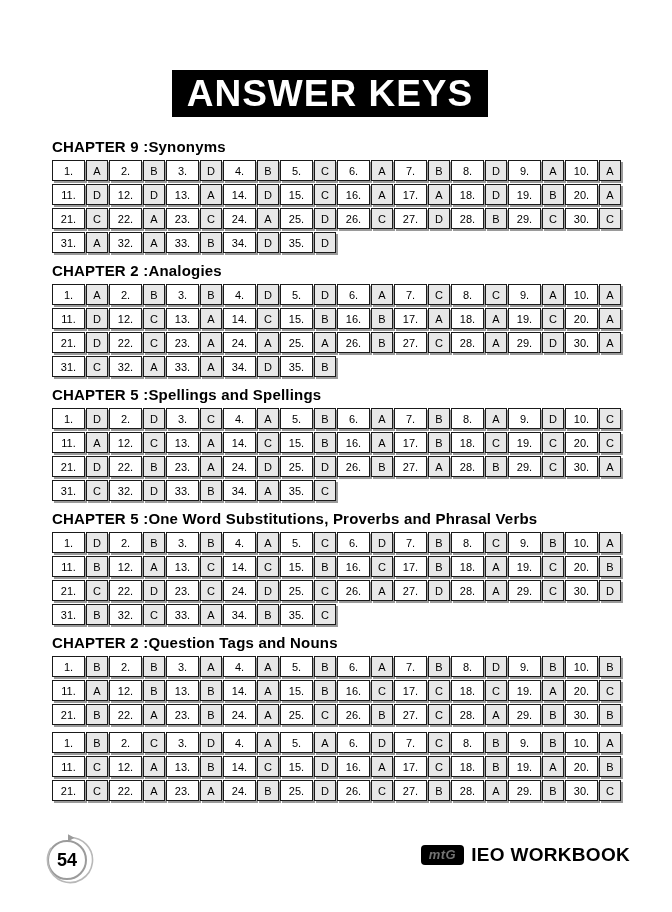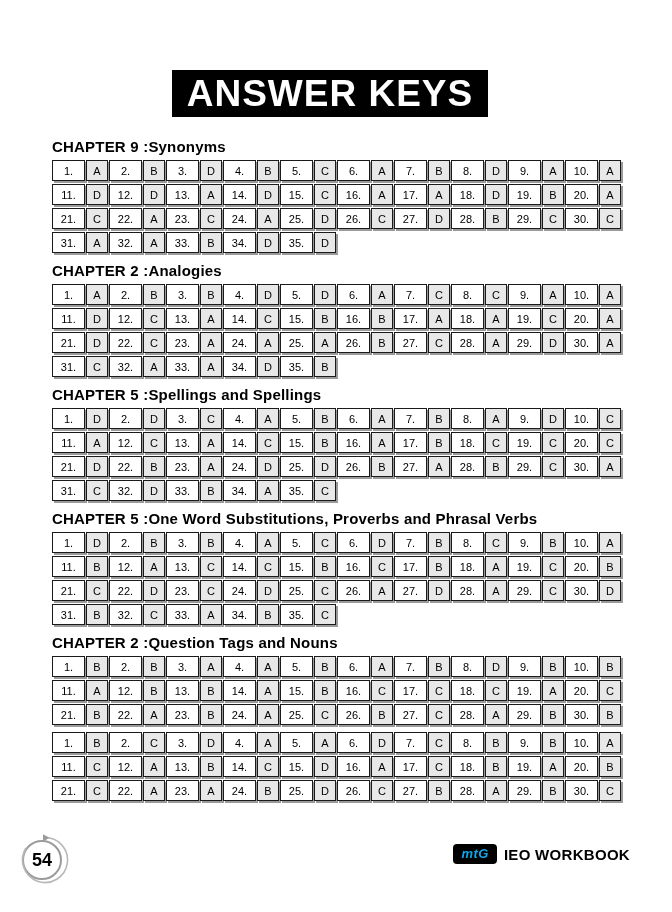--- a/index.html
+++ b/index.html
@@ -31,38 +31,38 @@
   .cell {
     box-sizing: border-box; height: 21px;
     display: flex; align-items: center; justify-content: center;
     border: 1.5px solid #1a1a1a;
     box-shadow: 2px 2px 0 #9a9a9a;
     font-size: 11px; margin: 0 1px 3px 0;
   }
   .cell.num { width: 33px; background: #ffffff; }
   .cell.ans { width: 22px; background: #e8e8e8; }
   .page-badge {
-    position: absolute; left: 15px; top: 832px; width: 54px; height: 54px; text-align: right;
+    position: absolute; left: 40px; top: 832px; width: 54px; height: 54px; text-align: right;
   }
   .badge-num {
     position: absolute; left: 0; top: 2px; width: 54px; height: 52px;
     display: flex; align-items: center; justify-content: center;
     font-size: 18px; font-weight: bold;
   }
   .brand {
     position: absolute; right: 42px; top: 844px;
     display: flex; align-items: center; gap: 7px;
   }
   .brand-box {
-    background: #000000; color: #0ea5e9;
+    background: #000000; color: #737373;
     font-weight: bold; font-style: italic; font-size: 13px;
     padding: 2px 8px 3px 8px; border-radius: 4px; letter-spacing: 0.5px;
   }
   .brand-text {
-    font-weight: bold; font-size: 15px; letter-spacing: 0.3px;
+    font-weight: bold; font-size: 19px; letter-spacing: 0.3px;
   }
 </style>
 </head>
 <body>
 
 <div class="page">
 
   <div class="title-box">ANSWER KEYS</div>
 
   <div class="content" id="chapters">

